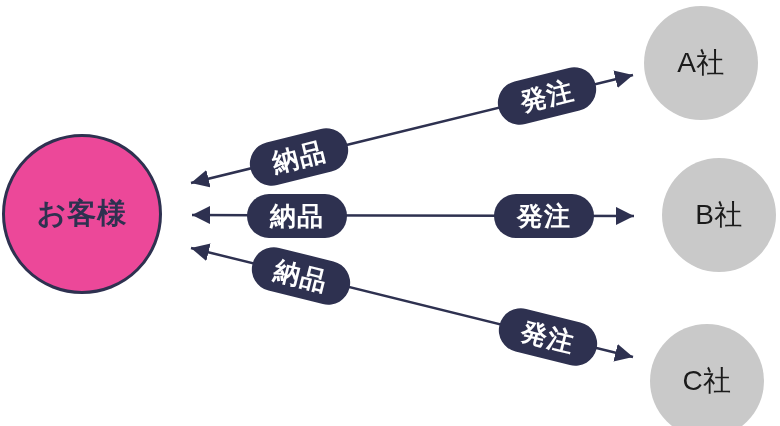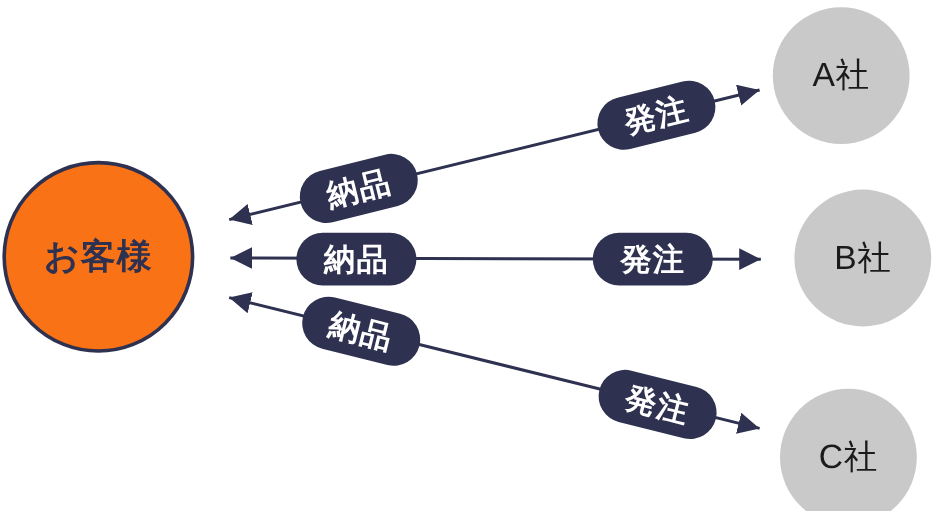--- a/index.html
+++ b/index.html
@@ -29,21 +29,21 @@
   .node {
     position: absolute;
     border-radius: 50%;
     display: flex;
     align-items: center;
     justify-content: center;
   }
   .customer {
     left: 2px; top: 134px;
     width: 160px; height: 160px;
-    background: #f97316;
+    background: #ec4899;
     border: 3px solid var(--navy);
     color: var(--navy);
     font-size: 29px;
     font-weight: 700;
     letter-spacing: 1px;
   }
   .company {
     width: 114px; height: 114px;
     background: var(--circle-gray);
     color: var(--company-text);

